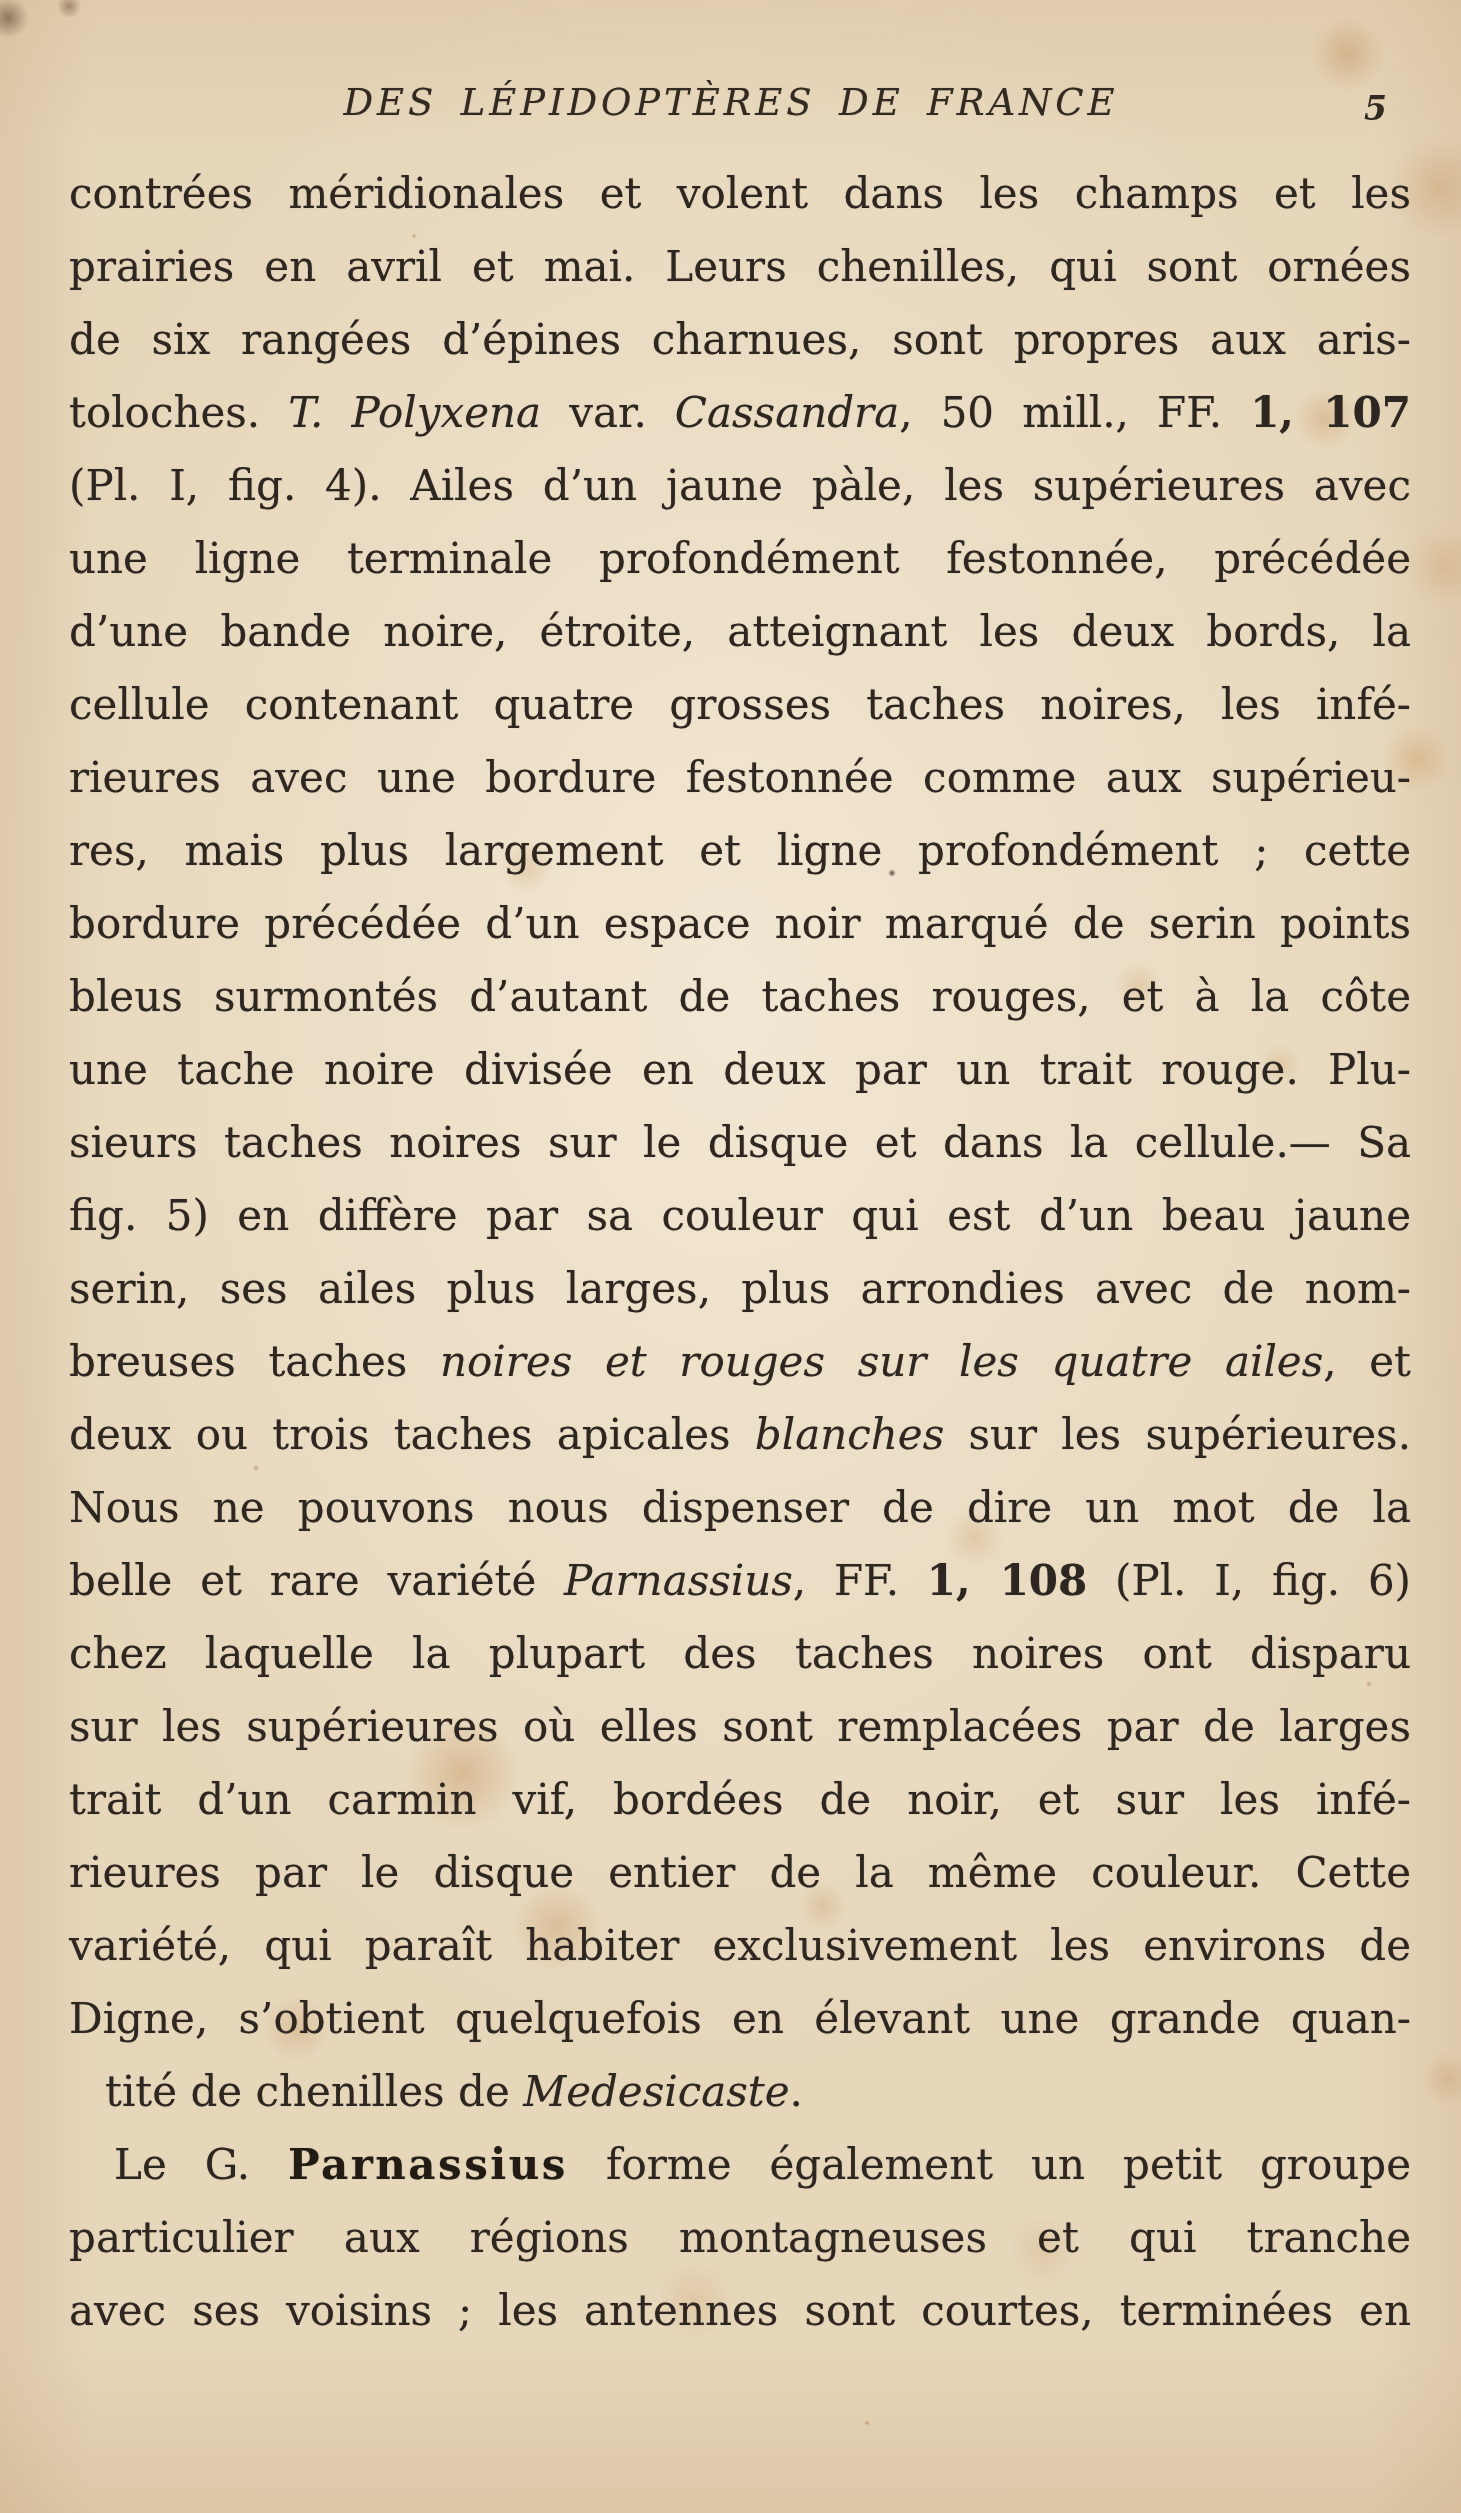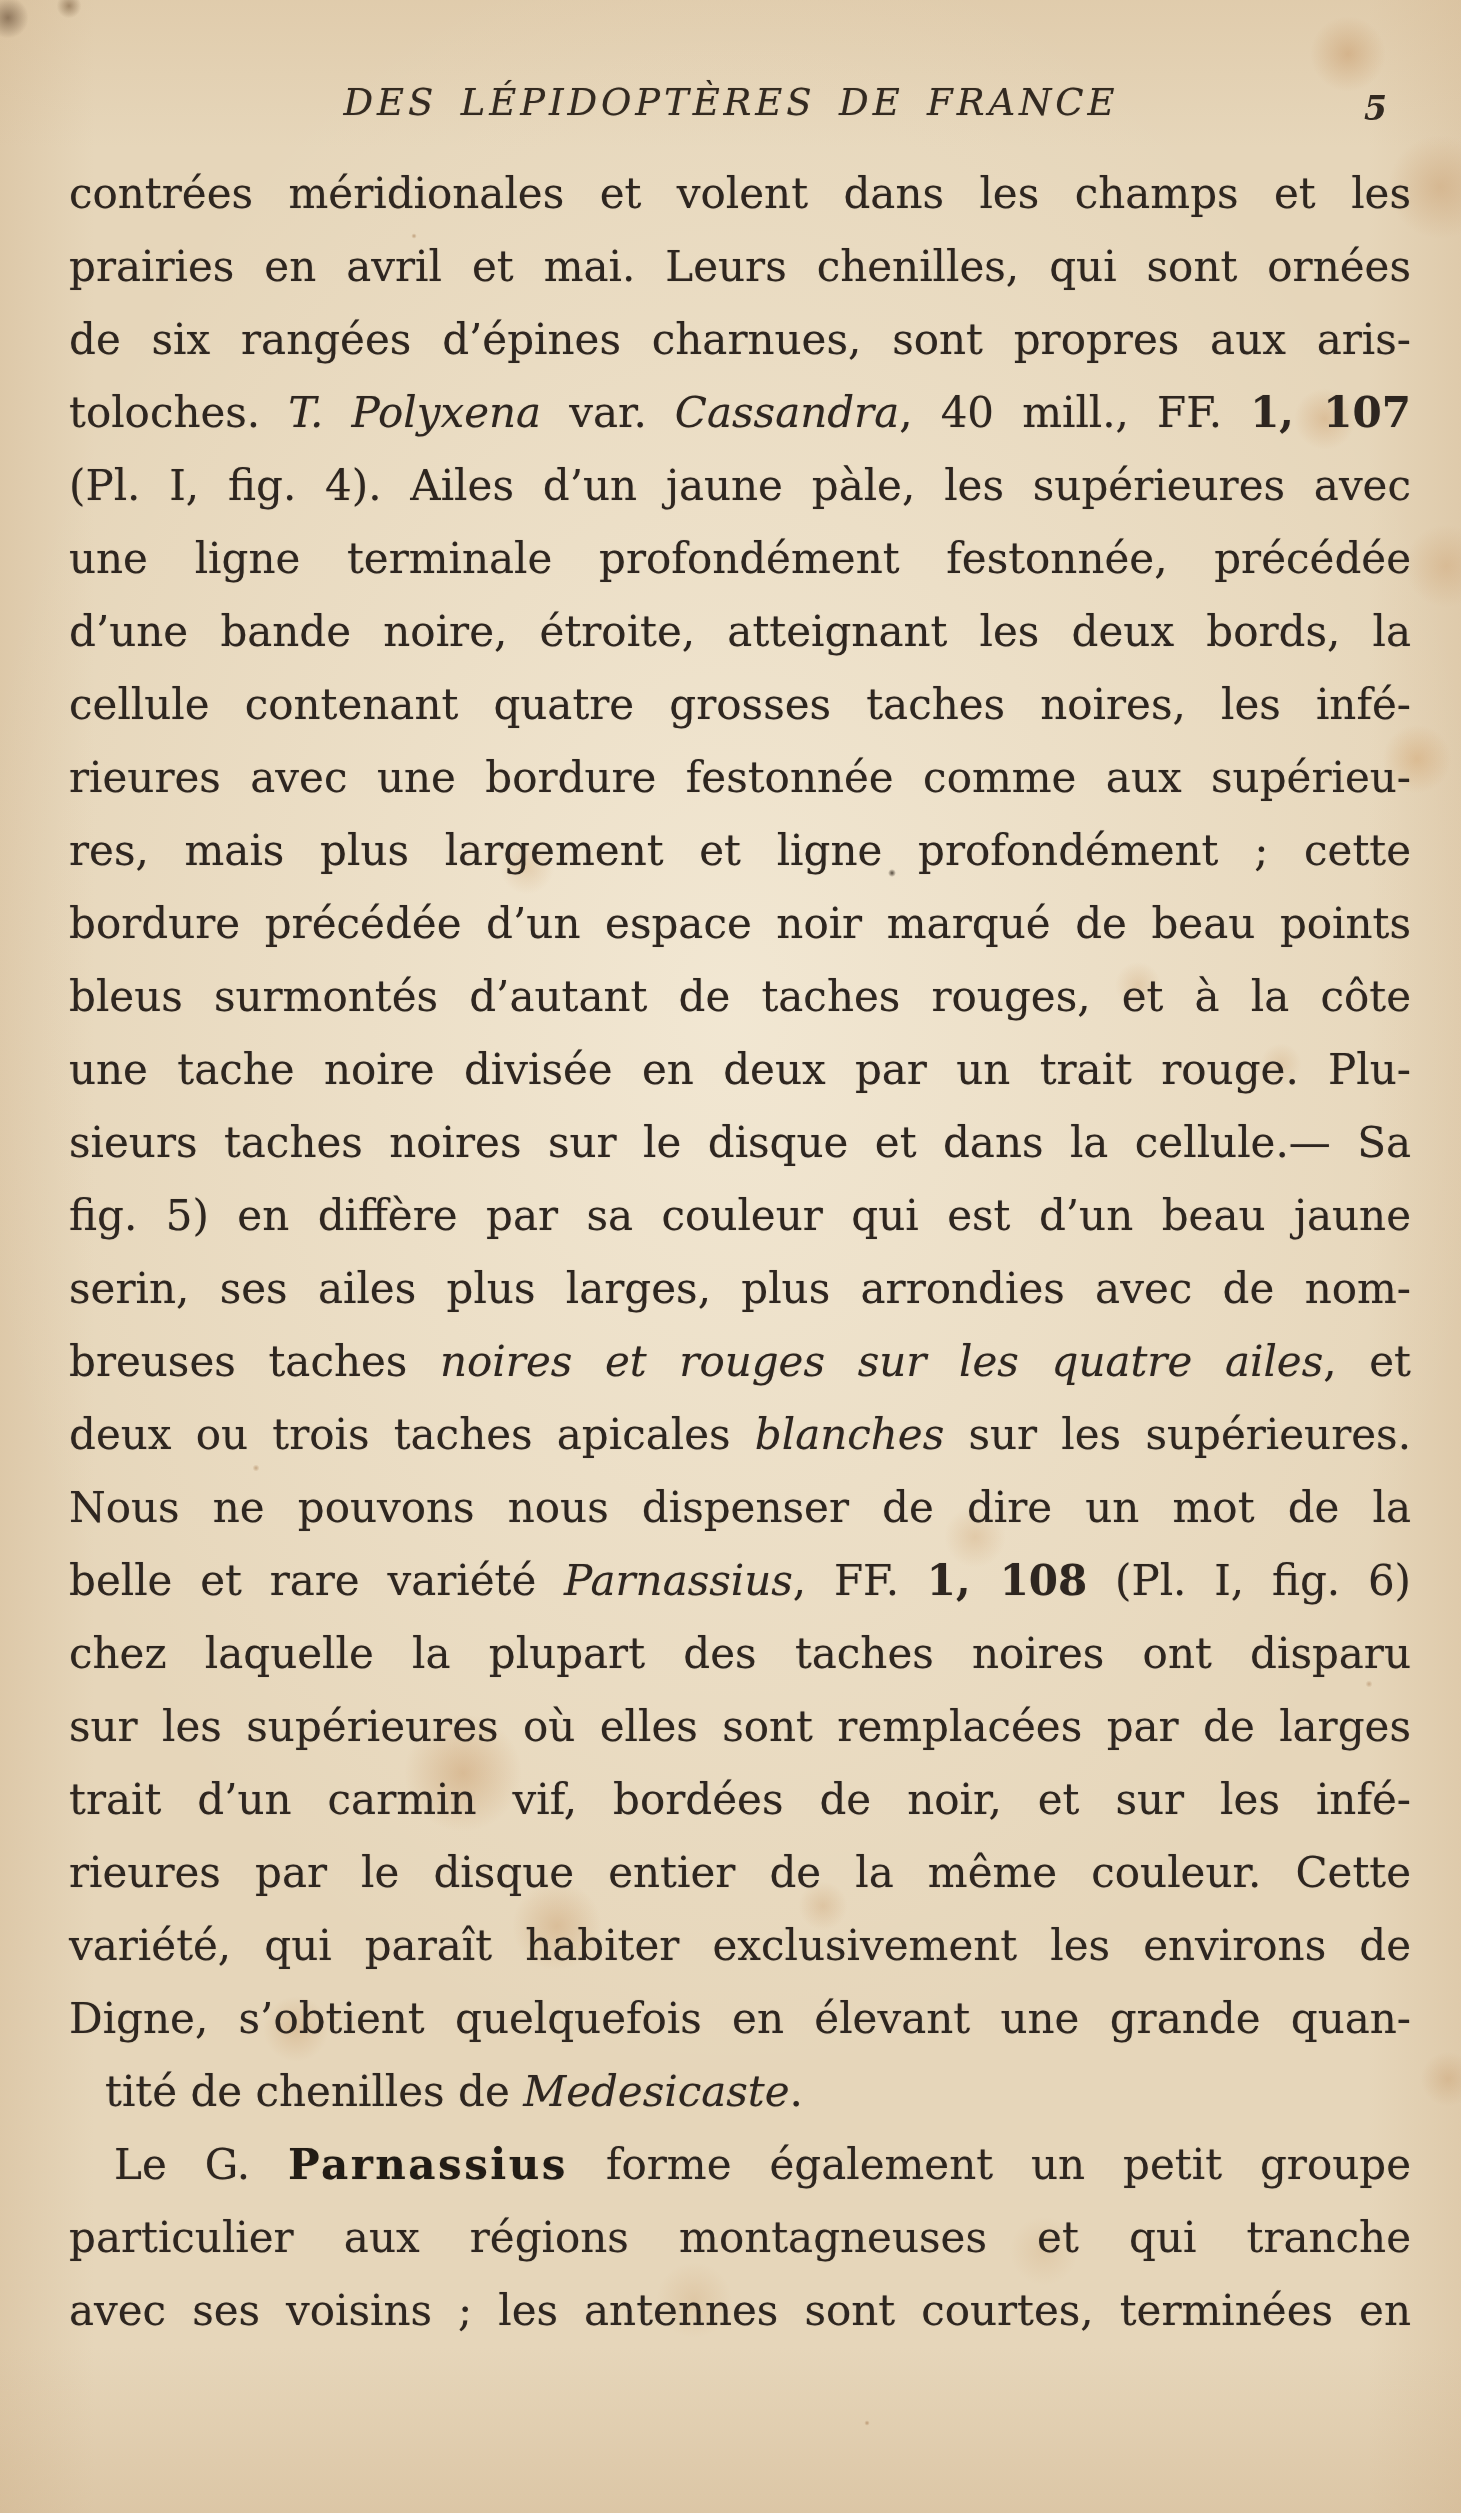--- a/index.html
+++ b/index.html
@@ -105,28 +105,28 @@
 
 <div class="page">
   <div class="running-head">
     <span class="title">DES LÉPIDOPTÈRES DE FRANCE</span>
     <span class="folio">5</span>
   </div>
   <div class="body-text">
       <div class="line line-justify"><span>contrées méridionales et volent dans les champs et les</span></div>
       <div class="line line-justify"><span>prairies en avril et mai. Leurs chenilles, qui sont ornées</span></div>
       <div class="line line-justify"><span>de six rangées d’épines charnues, sont propres aux aris-</span></div>
-      <div class="line line-justify"><span>toloches. </span><span class="it">T. Polyxena</span><span> var. </span><span class="it">Cassandra</span><span>, 40 mill., FF. </span><span class="bd">1, 107</span></div>
+      <div class="line line-justify"><span>toloches. </span><span class="it">T. Polyxena</span><span> var. </span><span class="it">Cassandra</span><span>, 50 mill., FF. </span><span class="bd">1, 107</span></div>
       <div class="line line-justify"><span>(Pl. I, fig. 4). Ailes d’un jaune pàle, les supérieures avec</span></div>
       <div class="line line-justify"><span>une ligne terminale profondément festonnée, précédée</span></div>
       <div class="line line-justify"><span>d’une bande noire, étroite, atteignant les deux bords, la</span></div>
       <div class="line line-justify"><span>cellule contenant quatre grosses taches noires, les infé-</span></div>
       <div class="line line-justify"><span>rieures avec une bordure festonnée comme aux supérieu-</span></div>
       <div class="line line-justify"><span>res, mais plus largement et ligne profondément ; cette</span></div>
-      <div class="line line-justify"><span>bordure précédée d’un espace noir marqué de beau points</span></div>
+      <div class="line line-justify"><span>bordure précédée d’un espace noir marqué de serin points</span></div>
       <div class="line line-justify"><span>bleus surmontés d’autant de taches rouges, et à la côte</span></div>
       <div class="line line-justify"><span>une tache noire divisée en deux par un trait rouge. Plu-</span></div>
       <div class="line line-justify"><span>sieurs taches noires sur le disque et dans la cellule.— Sa</span></div>
       <div class="line line-justify"><span>fig. 5) en diffère par sa couleur qui est d’un beau jaune</span></div>
       <div class="line line-justify"><span>serin, ses ailes plus larges, plus arrondies avec de nom-</span></div>
       <div class="line line-justify"><span>breuses taches </span><span class="it">noires et rouges sur les quatre ailes</span><span>, et</span></div>
       <div class="line line-justify"><span>deux ou trois taches apicales </span><span class="it">blanches</span><span> sur les supérieures.</span></div>
       <div class="line line-justify"><span>Nous ne pouvons nous dispenser de dire un mot de la</span></div>
       <div class="line line-justify"><span>belle et rare variété </span><span class="it">Parnassius</span><span>, FF. </span><span class="bd">1, 108</span><span> (Pl. I, fig. 6)</span></div>
       <div class="line line-justify"><span>chez laquelle la plupart des taches noires ont disparu</span></div>

